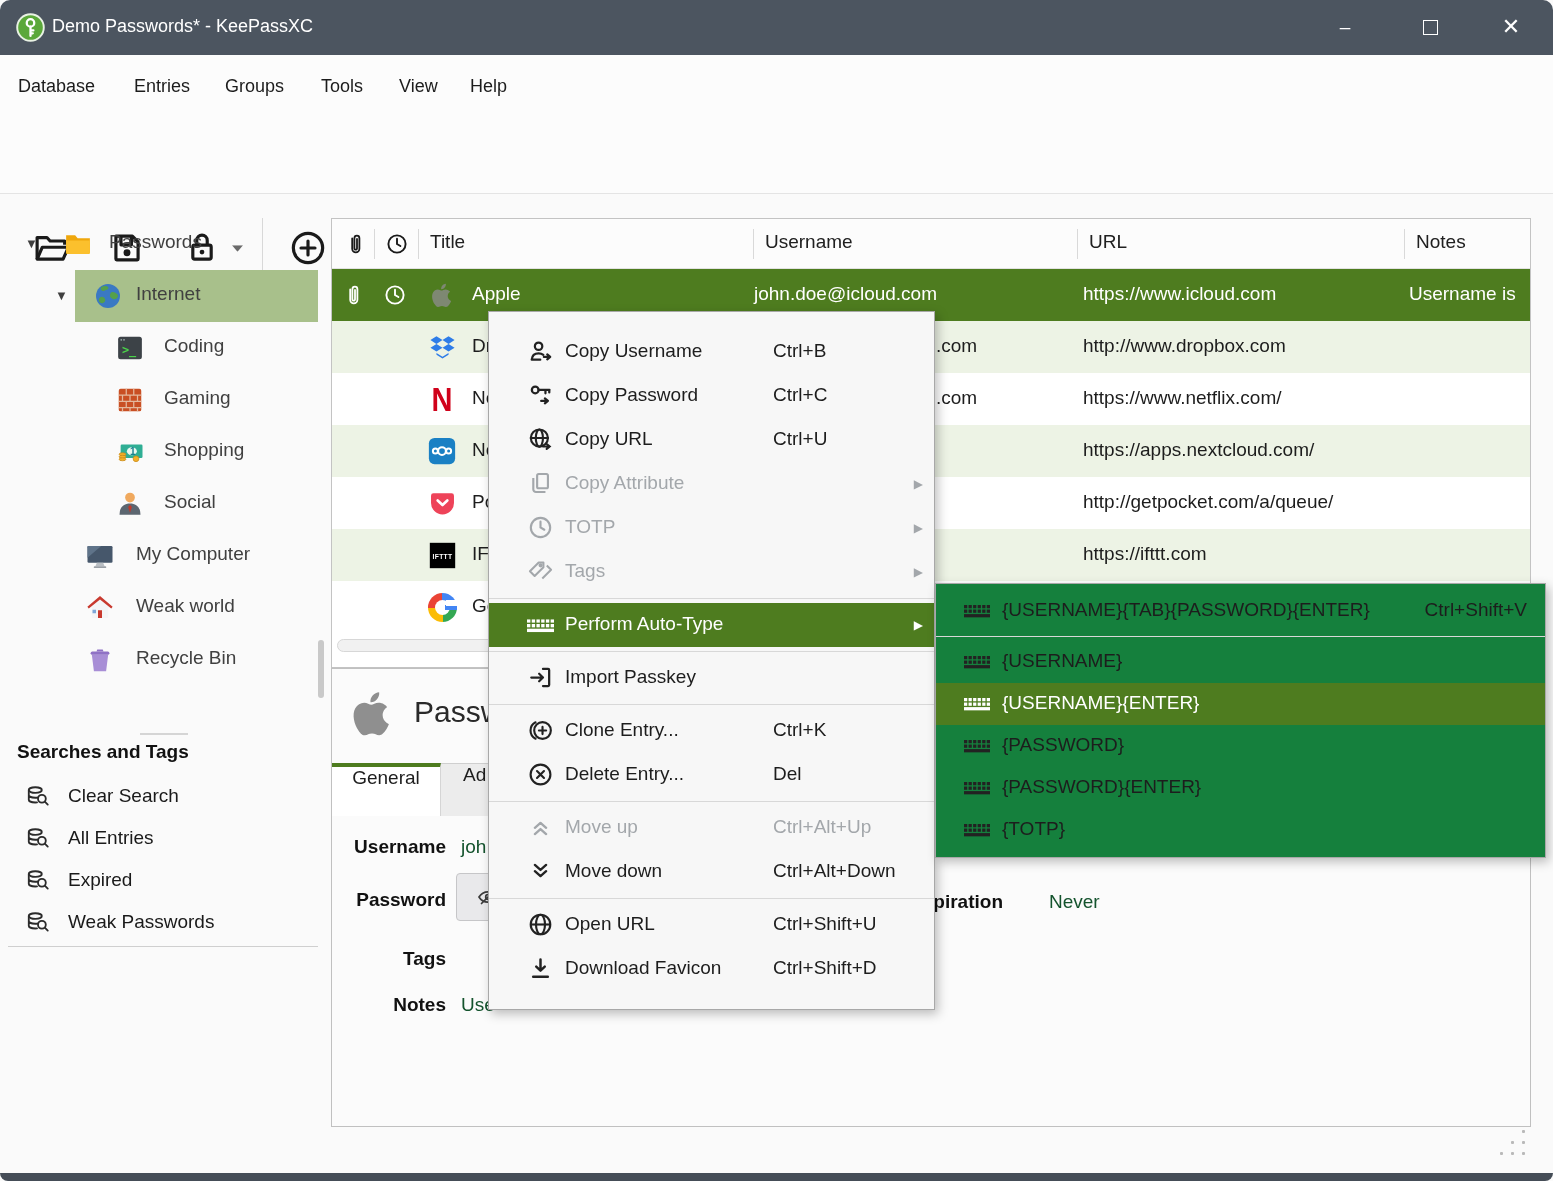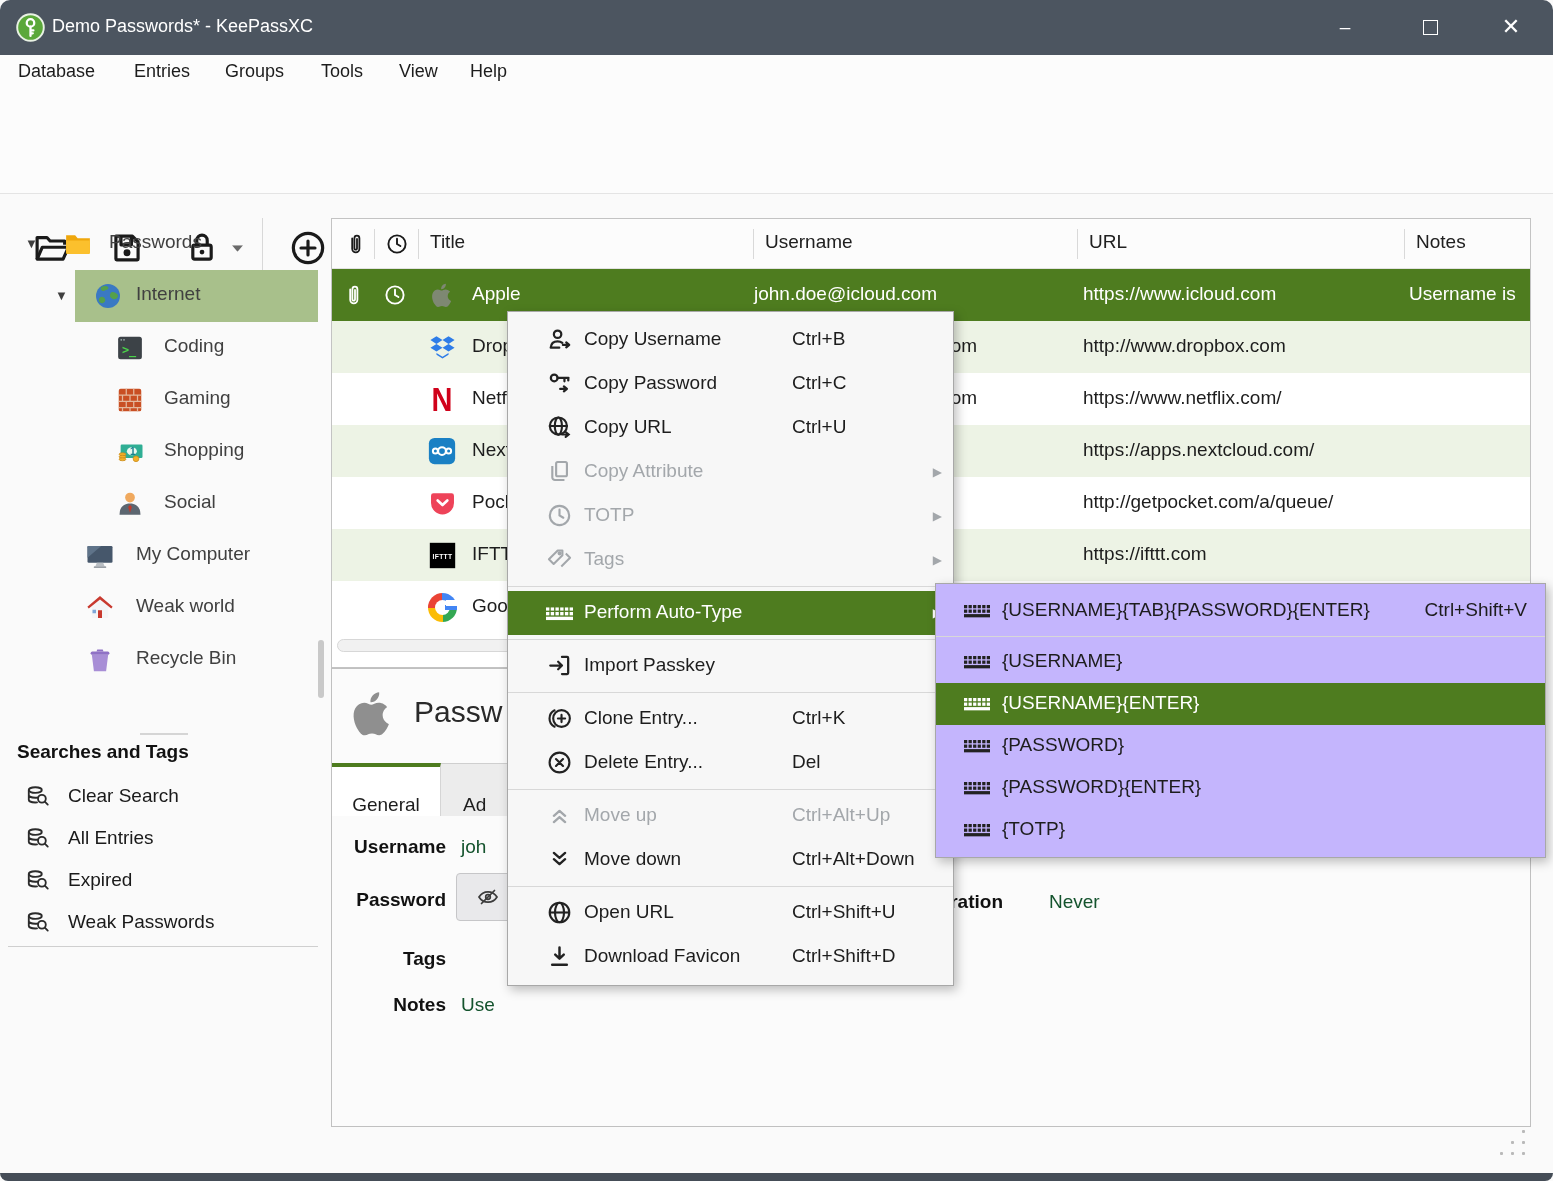--- a/index.html
+++ b/index.html
@@ -10,21 +10,21 @@
 
   
   .titlebar{position:absolute;left:0;top:0;width:1553px;height:55px;background:#4c5560;border-radius:10px 10px 0 0;color:#fff}
   .tb-title{position:absolute;left:52px;top:16px;font-size:18px;color:#fff}
   .winbtn{position:absolute;top:12px;width:34px;height:30px;display:flex;align-items:center;justify-content:center;color:#fff;font-size:19px}
   .wb-max i{display:block;width:15px;height:15px;border:1.6px solid #fff}
   .wb-close{font-size:22px;font-weight:300}
 
   
   .menubar{position:absolute;left:0;top:55px;width:1553px;height:45px;background:#fcfcfc}
-  .mb-item{position:absolute;top:1px;height:30px;display:flex;align-items:center;font-size:18px;color:#1c1c1c;padding:0 4px}
+  .mb-item{position:absolute;top:16px;height:30px;display:flex;align-items:center;font-size:18px;color:#1c1c1c;padding:0 4px}
 
   
   .toolbar{position:absolute;left:0;top:100px;width:1553px;height:94px;background:#fcfcfc;border-bottom:1px solid #e4e4e4}
   .tbtn{position:absolute;top:126px;width:44px;height:44px;display:flex;align-items:center;justify-content:center}
   .tsep{position:absolute;top:118px;width:1px;height:58px;background:#d8d8d8}
   .searchbox{position:absolute;left:1035px;top:124px;width:493px;height:46px;background:#fff;border:1px solid #8d8d8d;border-radius:4px;display:flex;align-items:center}
   .searchbox input{border:none;outline:none;background:transparent;font-family:"Liberation Sans",sans-serif;font-size:19px;color:#333;flex:1;margin-left:12px}
   .searchbox input::placeholder{color:#8f8f8f}
   .search-q{margin-right:16px;font-size:22px;font-weight:bold;color:#2c2c2c}
 
@@ -54,41 +54,41 @@
   .cell{position:absolute;top:14px;font-size:19px;color:#1d1d1d;white-space:nowrap}
   .fav{position:absolute;left:95px;top:11px;width:30px;height:30px;display:flex;align-items:center;justify-content:center}
   .rowic{position:absolute;top:14px;width:24px;height:24px;color:#fff}
   .notes-cell{overflow:hidden;width:112px}
   .hscroll{position:absolute;left:5px;top:420px;width:495px;height:13px;background:#f1f1f1;border:1px solid #d7d7d7;border-radius:7px}
 
   
   .preview{position:absolute;left:331px;top:668px;width:1200px;height:459px;background:#fbfbfb;border:1px solid #c0c0c0}
   .pv-icon{position:absolute;left:14px;top:18px;width:52px;height:52px;color:#8f8f8f}
   .pv-title{position:absolute;left:82px;top:26px;font-size:30px;color:#2a2a2a;white-space:nowrap}
-  .pv-tab{position:absolute;top:94px;height:53px;display:flex;align-items:flex-end;font-size:19px}
+  .pv-tab{position:absolute;top:94px;height:53px;display:flex;align-items:flex-start;font-size:19px}
   .pv-tab.active{left:0;width:109px;background:#fff;border-top:4px solid #4e7c1f;border-right:1px solid #d5d5d5;justify-content:center}
   .pv-tab.inactive{left:109px;width:140px;background:#ececec;border-top:1px solid #cfcfcf;border-right:1px solid #cfcfcf;padding-left:22px}
   .pv-label{position:absolute;width:106px;text-align:right;font-size:19px;font-weight:bold;color:#111}
   .pv-value{position:absolute;left:129px;font-size:19px;color:#14532d;white-space:nowrap}
   .pv-passbtn{position:absolute;left:124px;top:204px;width:64px;height:48px;background:#e9e9eb;border:1px solid #c6c6c8;border-radius:4px;display:flex;align-items:center;justify-content:center;color:#3c3c3c}
 
   
-  .cmenu{position:absolute;left:507px;top:311px;width:447px;background:#f7f7f7;border:1px solid #a8a8a8;box-shadow:3px 4px 10px rgba(0,0,0,.25);padding:6px 0;z-index:40}
+  .cmenu{position:absolute;left:488px;top:311px;width:447px;background:#f7f7f7;border:1px solid #a8a8a8;box-shadow:3px 4px 10px rgba(0,0,0,.25);padding:18px 0;z-index:40}
   .cm-item{position:relative;height:44px;font-size:19px;color:#1d1d1d}
   .cm-ic{position:absolute;left:38px;top:8px;width:27px;height:27px;color:#222}
   .cm-label{position:absolute;left:76px;top:10px;white-space:nowrap}
   .cm-sc{position:absolute;left:284px;top:10px;white-space:nowrap}
   .cm-arrow{position:absolute;right:11px;top:15px;font-size:12px;color:#4a4a4a}
   .cm-item.disabled,.cm-item.disabled .cm-ic,.cm-item.disabled .cm-sc,.cm-item.disabled .cm-arrow{color:#a3a7ab}
   .cm-item.hl{background:#4e7c1f;color:#fff}
   .cm-item.hl .cm-ic,.cm-item.hl .cm-arrow{color:#fff}
   .cm-sep{height:1px;background:#d8d8d8;margin:4px 0}
 
   
-  .smenu{position:absolute;left:935px;top:583px;width:611px;background:#c4b5fd;border:1px solid #a8a8a8;box-shadow:3px 4px 10px rgba(0,0,0,.25);padding:6px 0;z-index:50}
+  .smenu{position:absolute;left:935px;top:583px;width:611px;background:#15803d;border:1px solid #a8a8a8;box-shadow:3px 4px 10px rgba(0,0,0,.25);padding:6px 0;z-index:50}
   .sm-item{position:relative;height:42px;font-size:19px;color:#1d1d1d}
   .sm-ic{position:absolute;left:28px;top:10px;width:26px;height:26px;color:#222}
   .sm-label{position:absolute;left:66px;top:9px;white-space:nowrap}
   .sm-sc{position:absolute;right:18px;top:9px}
   .sm-item.sel{background:#4e7c1f;color:#fff}
   .sm-item.sel .sm-ic{color:#fff}
 
   
   .grip{position:absolute;left:1500px;top:1130px;width:28px;height:28px}
   .grip i{position:absolute;width:3px;height:3px;background:#b9b9b9;border-radius:1px}

